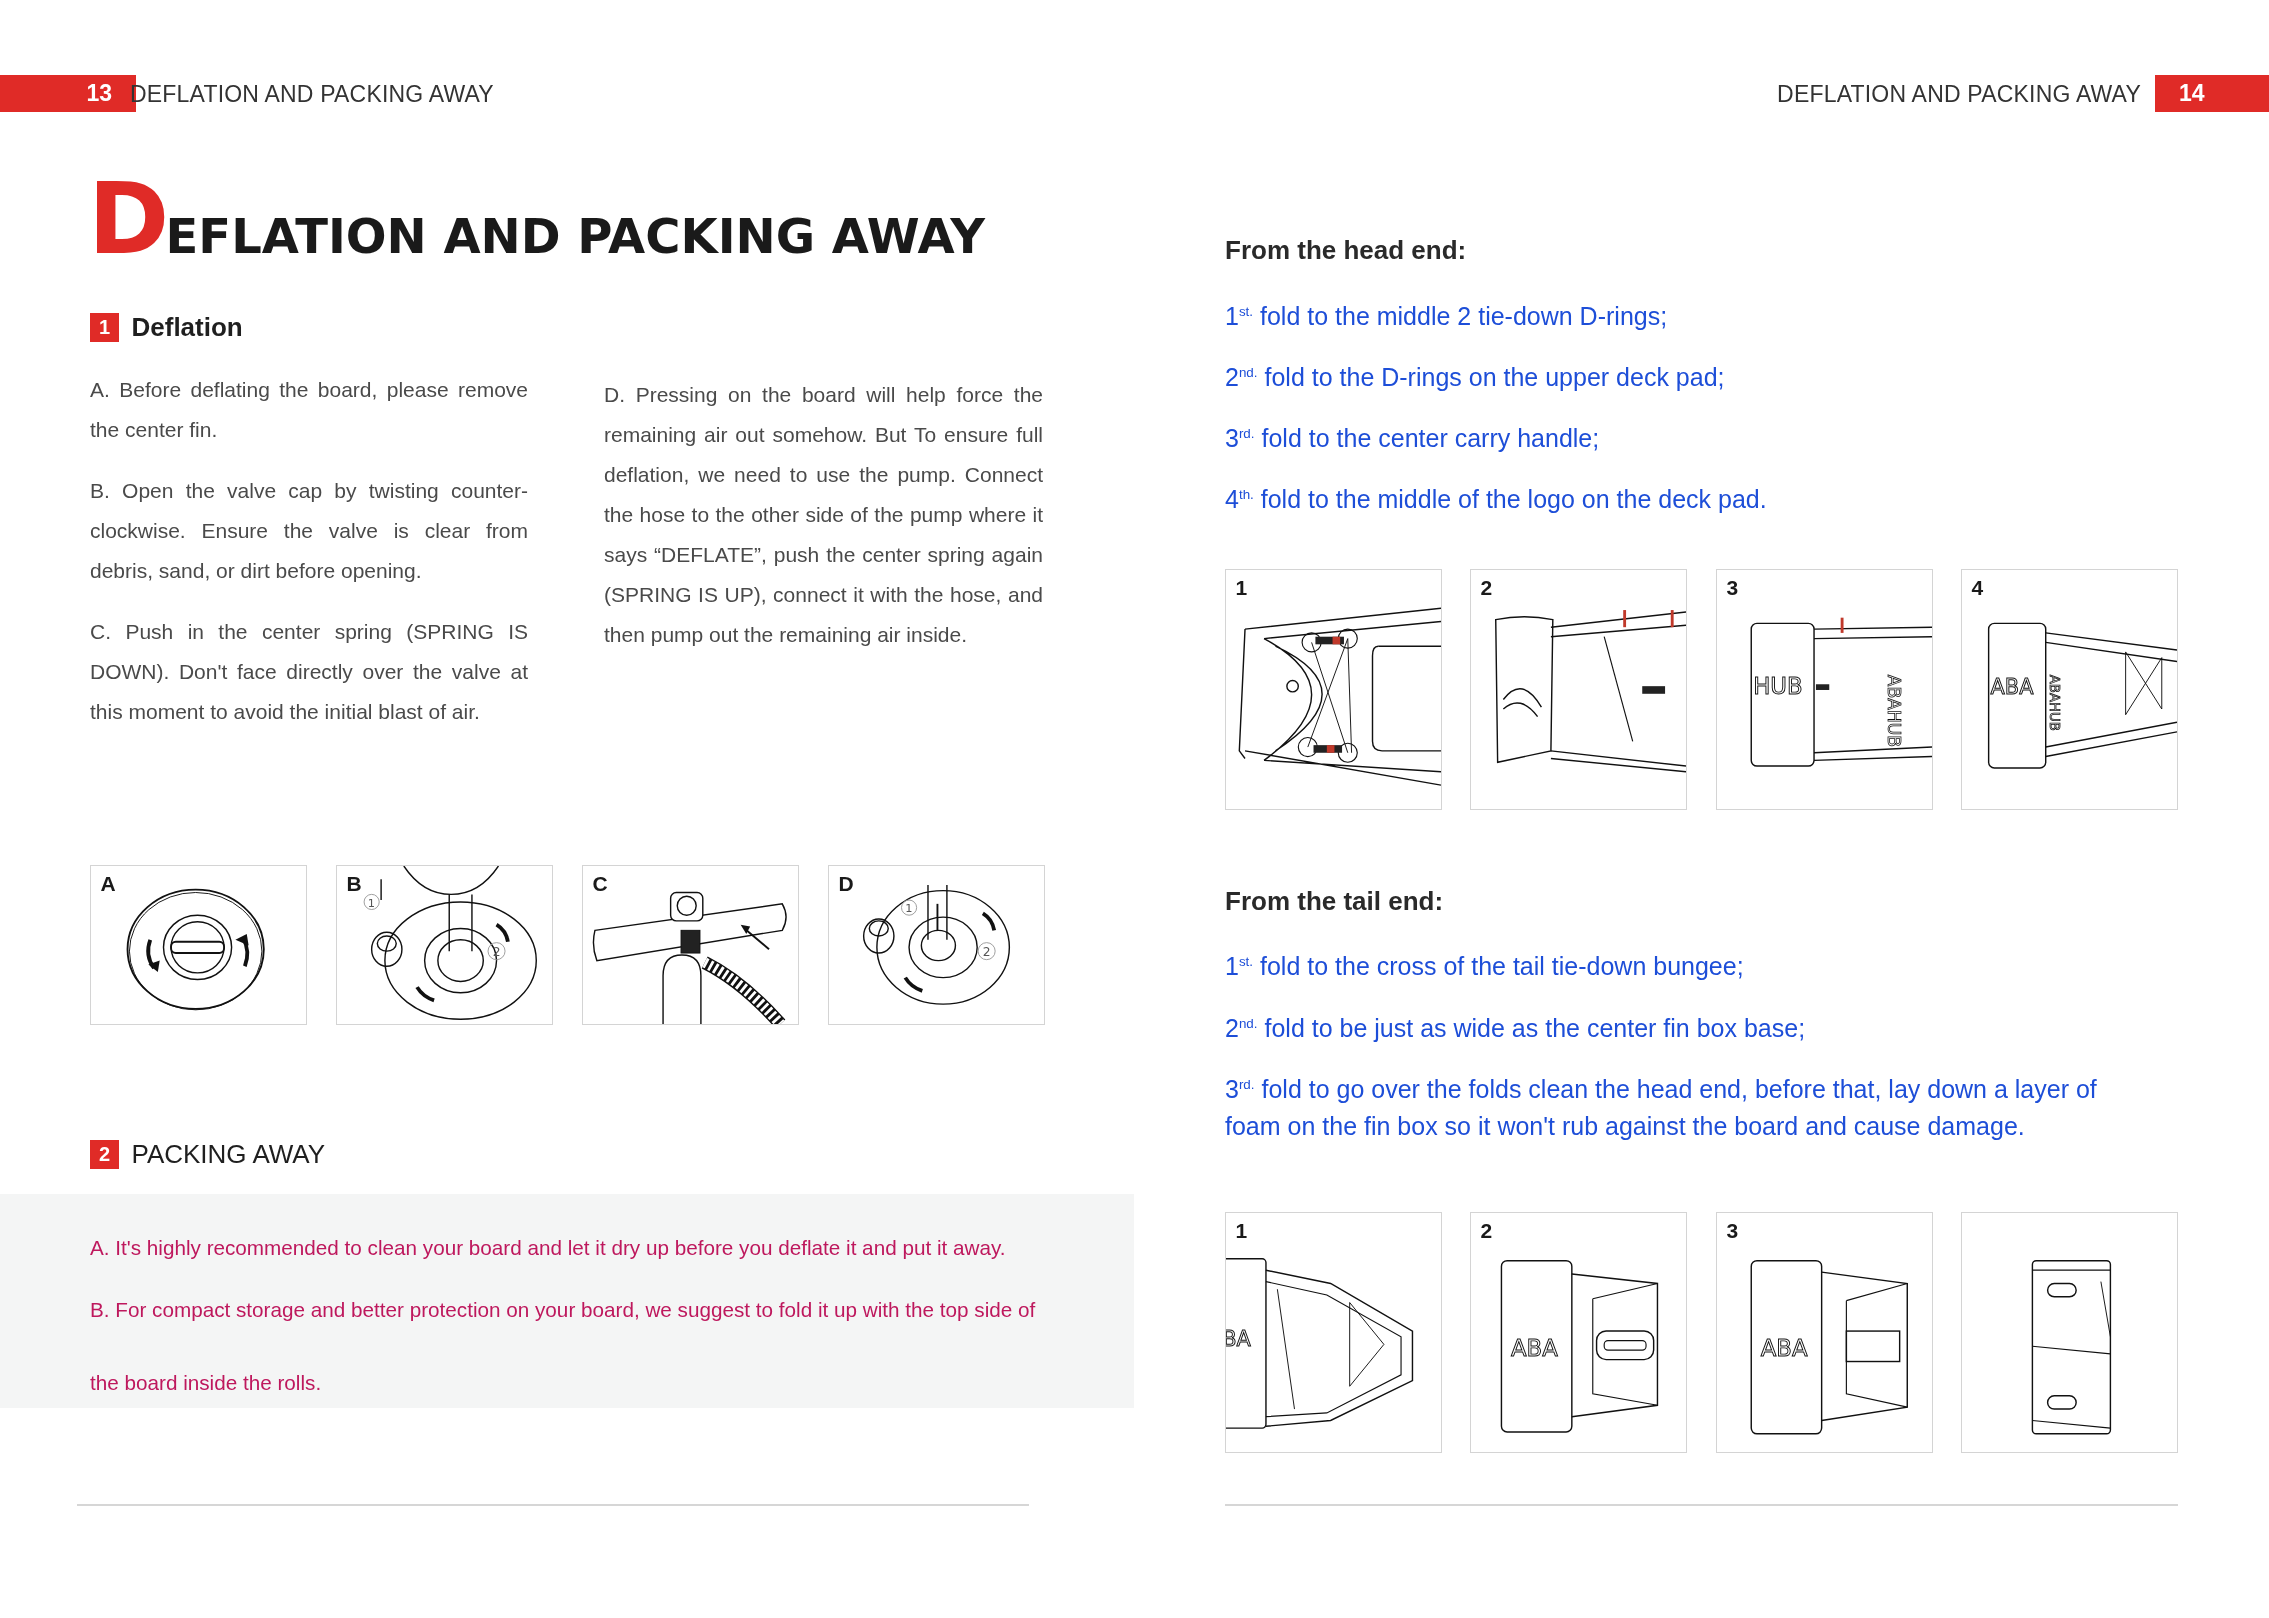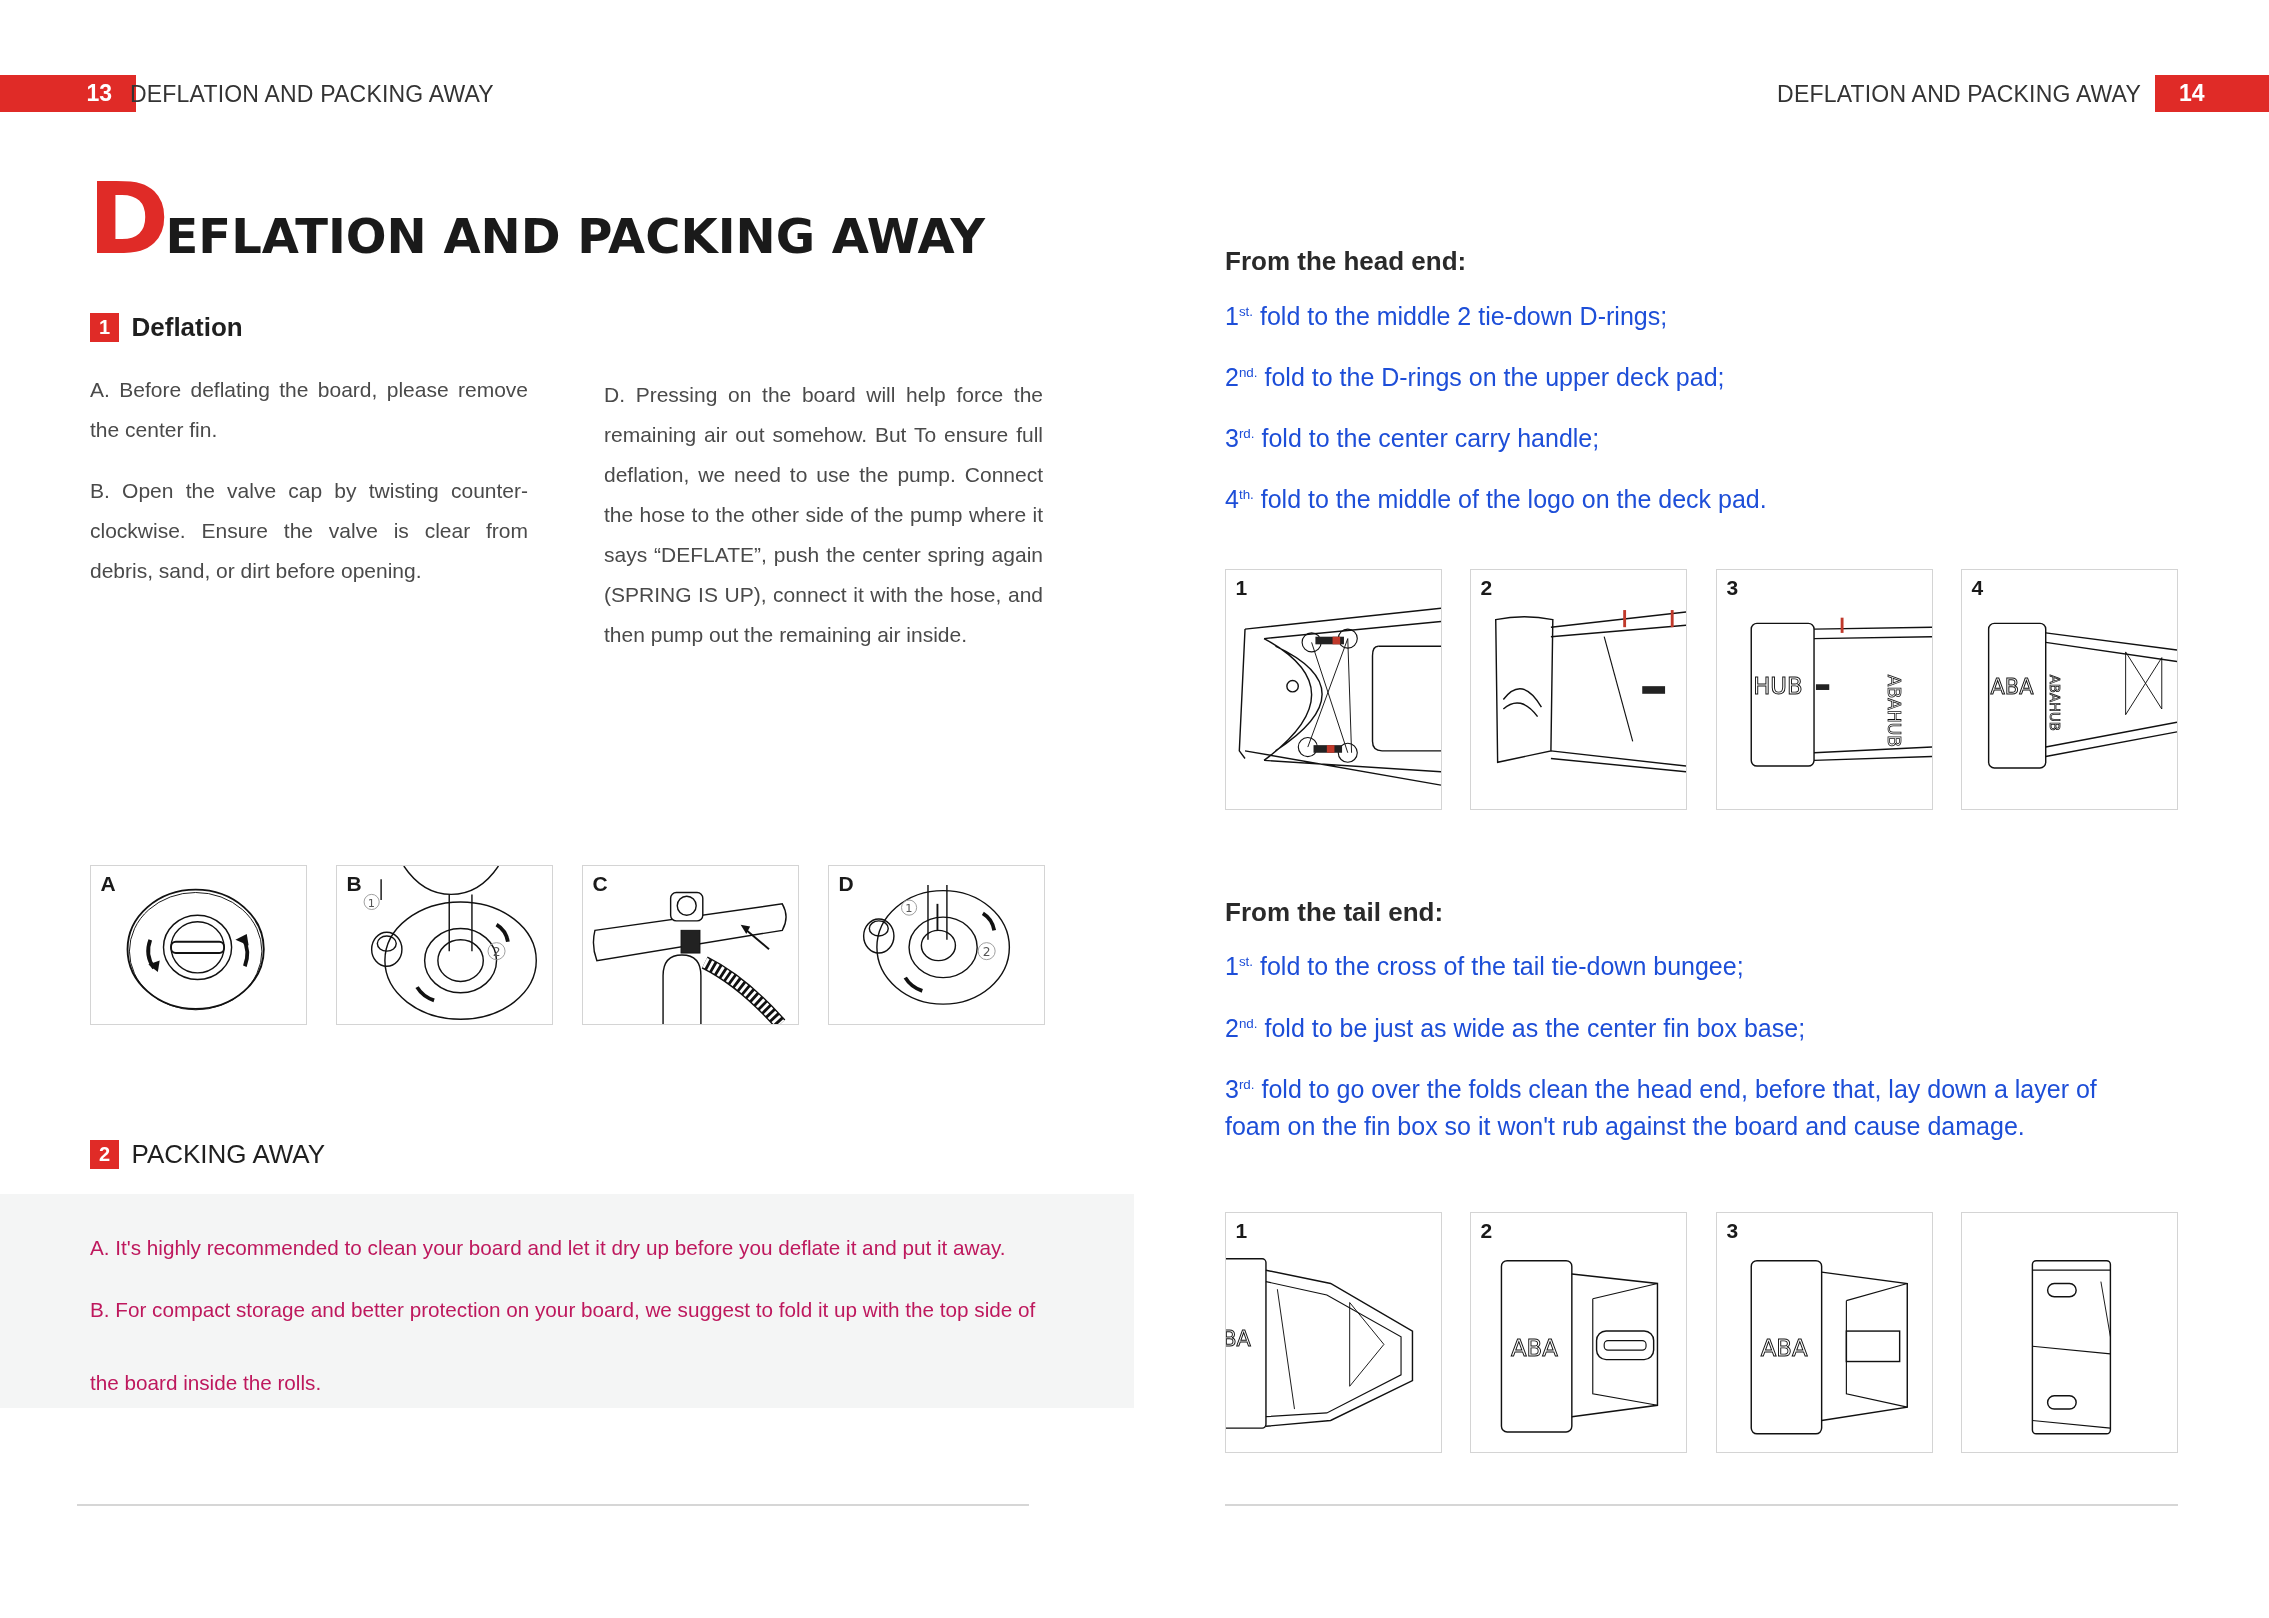--- a/index.html
+++ b/index.html
@@ -36,21 +36,21 @@
   
   .fig { position:absolute; border:1.9px solid #d4d4d4; background:#fff; box-sizing:border-box; overflow:hidden; }
   .fig .lbl { position:absolute; left:9.6px; top:5.8px; font-weight:bold; font-size:21px; color:#1a1a1a; }
   .fig svg { position:absolute; left:0; top:0; width:100%; height:100%; }
 
   .gray-box { position:absolute; left:0; top:1194px; width:1134px; height:214px; background:#f4f5f5; }
   .gray-box .gp { position:absolute; left:90px; font-size:20.7px; color:#be185d; line-height:40px; }
 
   .rule { position:absolute; top:1504px; height:1.9px; background:#d6d6d6; }
 
-  .r-head { position:absolute; left:1225px; font-size:26px; font-weight:bold; color:#2a2a2a;margin-top:11px; }
+  .r-head { position:absolute; left:1225px; font-size:26px; font-weight:bold; color:#2a2a2a; }
   .r-item { position:absolute; left:1225px; font-size:25px; color:#1d4ed8; line-height:40px; }
   .r-item sup { font-size:13.4px; vertical-align:8.6px; }
 </style>
 </head>
 <body>
 
 <div class="hdr-num left"><span>13</span></div>
 <div class="hdr-title left">DEFLATION AND PACKING AWAY</div>
 <div class="hdr-title right">DEFLATION AND PACKING AWAY</div>
 <div class="hdr-num right"><span>14</span></div>
@@ -60,20 +60,21 @@
 </div>
 
 <div class="sec-head" style="top:312px;">
   <div class="sec-badge">1</div>
   <div class="sec-label">Deflation</div>
 </div>
 
 <div class="para" style="left:90px; top:370px; width:438px;">
   <p>A.  Before deflating the board, please remove the center fin.</p>
   <p>B. Open the valve cap by twisting counter-clockwise. Ensure the valve is clear from debris, sand, or dirt before opening.</p>
+  <p>C.  Push in the center spring (SPRING IS DOWN). Don't face directly over the valve at this moment to avoid the initial blast of air.</p>
 </div>
 <div class="para" style="left:604px; top:375px; width:439px;">
   <p>D.   Pressing on the board will help force the remaining air out somehow. But To ensure full deflation, we need to use the pump. Connect the hose to the other side of the pump where it says “DEFLATE”, push the center spring again (SPRING IS UP), connect it with the hose, and then pump out the remaining air inside.</p>
 </div>
 
 <div class="fig" style="left:90px; top:865px; width:217px; height:160px;">
   <svg viewBox="0 0 226 167">
     <ellipse cx="110" cy="88" rx="72" ry="63" fill="none" stroke="#111" stroke-width="2"></ellipse>
     <ellipse cx="110" cy="90" rx="70" ry="62" fill="none" stroke="#111" stroke-width="1"></ellipse>
     <ellipse cx="112" cy="86" rx="36" ry="34" fill="none" stroke="#111" stroke-width="1.5"></ellipse>

